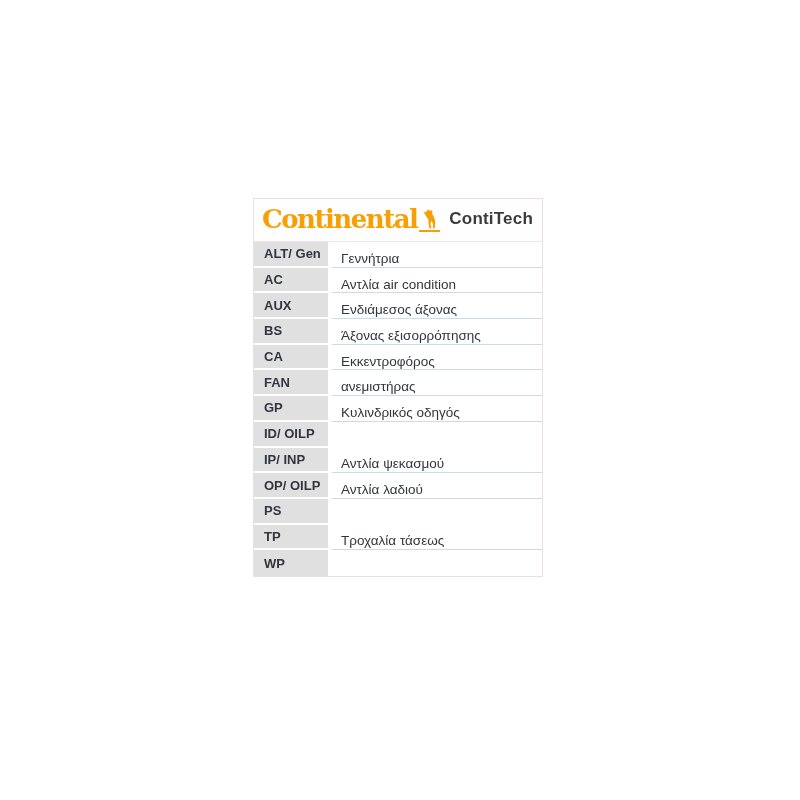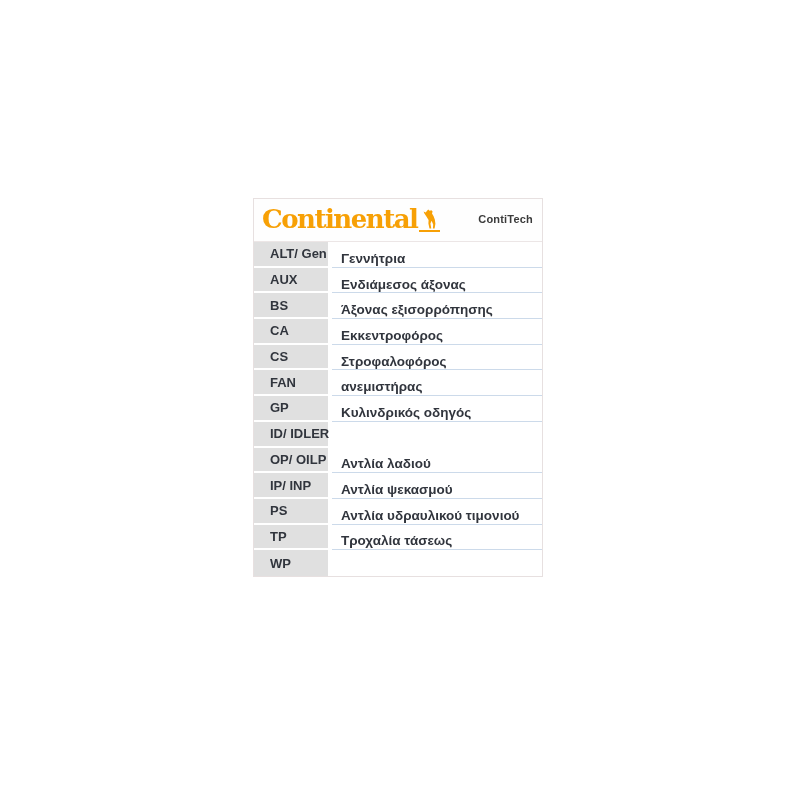--- a/index.html
+++ b/index.html
@@ -40,53 +40,53 @@
     line-height: 1;
   }
   .horse-wrap {
     display: inline-block;
     margin-left: 2px;
     padding: 0 2px 1px 4px;
     border-bottom: 2px solid #f7a005;
   }
   .horse-wrap svg { display: block; }
   .sub-brand {
-    font-size: 11px;
+    font-size: 17px;
     font-weight: bold;
     color: #3b3b3b;
     letter-spacing: 0.2px;
   }
   .tbody { width: 100%; }
   .row {
     display: flex;
     height: 25.7px;
   }
   .abbr-cell {
     width: 74px;
     flex: 0 0 74px;
     background: #e0e0e0;
     border-bottom: 2px solid #ffffff;
     display: flex;
     align-items: center;
-    padding-left: 16px;
+    padding-left: 10px;
     font-size: 13px;
     font-weight: bold;
     color: #31353d;
     white-space: nowrap;
   }
   .desc-cell {
     flex: 1;
     margin-left: 4px;
     background: #ffffff;
     border-bottom: 1px solid #ccdaea;
     display: flex;
     align-items: center;
     padding-left: 9px;
     font-size: 13.5px;
-    font-weight: bold;
+    font-weight: normal;
     color: #31353d;
     white-space: nowrap;
     margin-top: 8px;
   }
   .row:last-child .abbr-cell { border-bottom: none; }
   .row:last-child .desc-cell { border-bottom: none; }
 </style>
 </head>
 <body>
 
@@ -105,68 +105,67 @@
     </div>
     <span class="sub-brand">ContiTech</span>
   </div>
 
   <div class="tbody">
   <div class="row">
     <div class="abbr-cell">ALT/ Gen</div>
     <div class="desc-cell">Γεννήτρια</div>
   </div>
 
+  <div class="row">
+    <div class="abbr-cell">AC</div>
+    <div class="desc-cell">Αντλία air condition</div>
+  </div>
 
   <div class="row">
     <div class="abbr-cell">AUX</div>
     <div class="desc-cell">Ενδιάμεσος άξονας</div>
   </div>
 
   <div class="row">
     <div class="abbr-cell">BS</div>
     <div class="desc-cell">Άξονας εξισορρόπησης</div>
   </div>
 
   <div class="row">
     <div class="abbr-cell">CA</div>
     <div class="desc-cell">Εκκεντροφόρος</div>
   </div>
 
-  <div class="row">
-    <div class="abbr-cell">CS</div>
-    <div class="desc-cell">Στροφαλοφόρος</div>
-  </div>
 
   <div class="row">
     <div class="abbr-cell">FAN</div>
     <div class="desc-cell">ανεμιστήρας</div>
   </div>
 
   <div class="row">
     <div class="abbr-cell">GP</div>
     <div class="desc-cell">Κυλινδρικός οδηγός</div>
   </div>
 
   <div class="row">
-    <div class="abbr-cell">ID/ IDLER</div>
+    <div class="abbr-cell">ID/ OILP</div>
+  </div>
+
+  <div class="row">
+    <div class="abbr-cell">IP/ INP</div>
+    <div class="desc-cell">Αντλία ψεκασμού</div>
   </div>
 
   <div class="row">
     <div class="abbr-cell">OP/ OILP</div>
     <div class="desc-cell">Αντλία λαδιού</div>
   </div>
 
   <div class="row">
-    <div class="abbr-cell">IP/ INP</div>
-    <div class="desc-cell">Αντλία ψεκασμού</div>
-  </div>
-
-  <div class="row">
     <div class="abbr-cell">PS</div>
-    <div class="desc-cell">Αντλία υδραυλικού τιμονιού</div>
   </div>
 
   <div class="row">
     <div class="abbr-cell">TP</div>
     <div class="desc-cell">Τροχαλία τάσεως</div>
   </div>
 
   <div class="row">
     <div class="abbr-cell">WP</div>
   </div>

